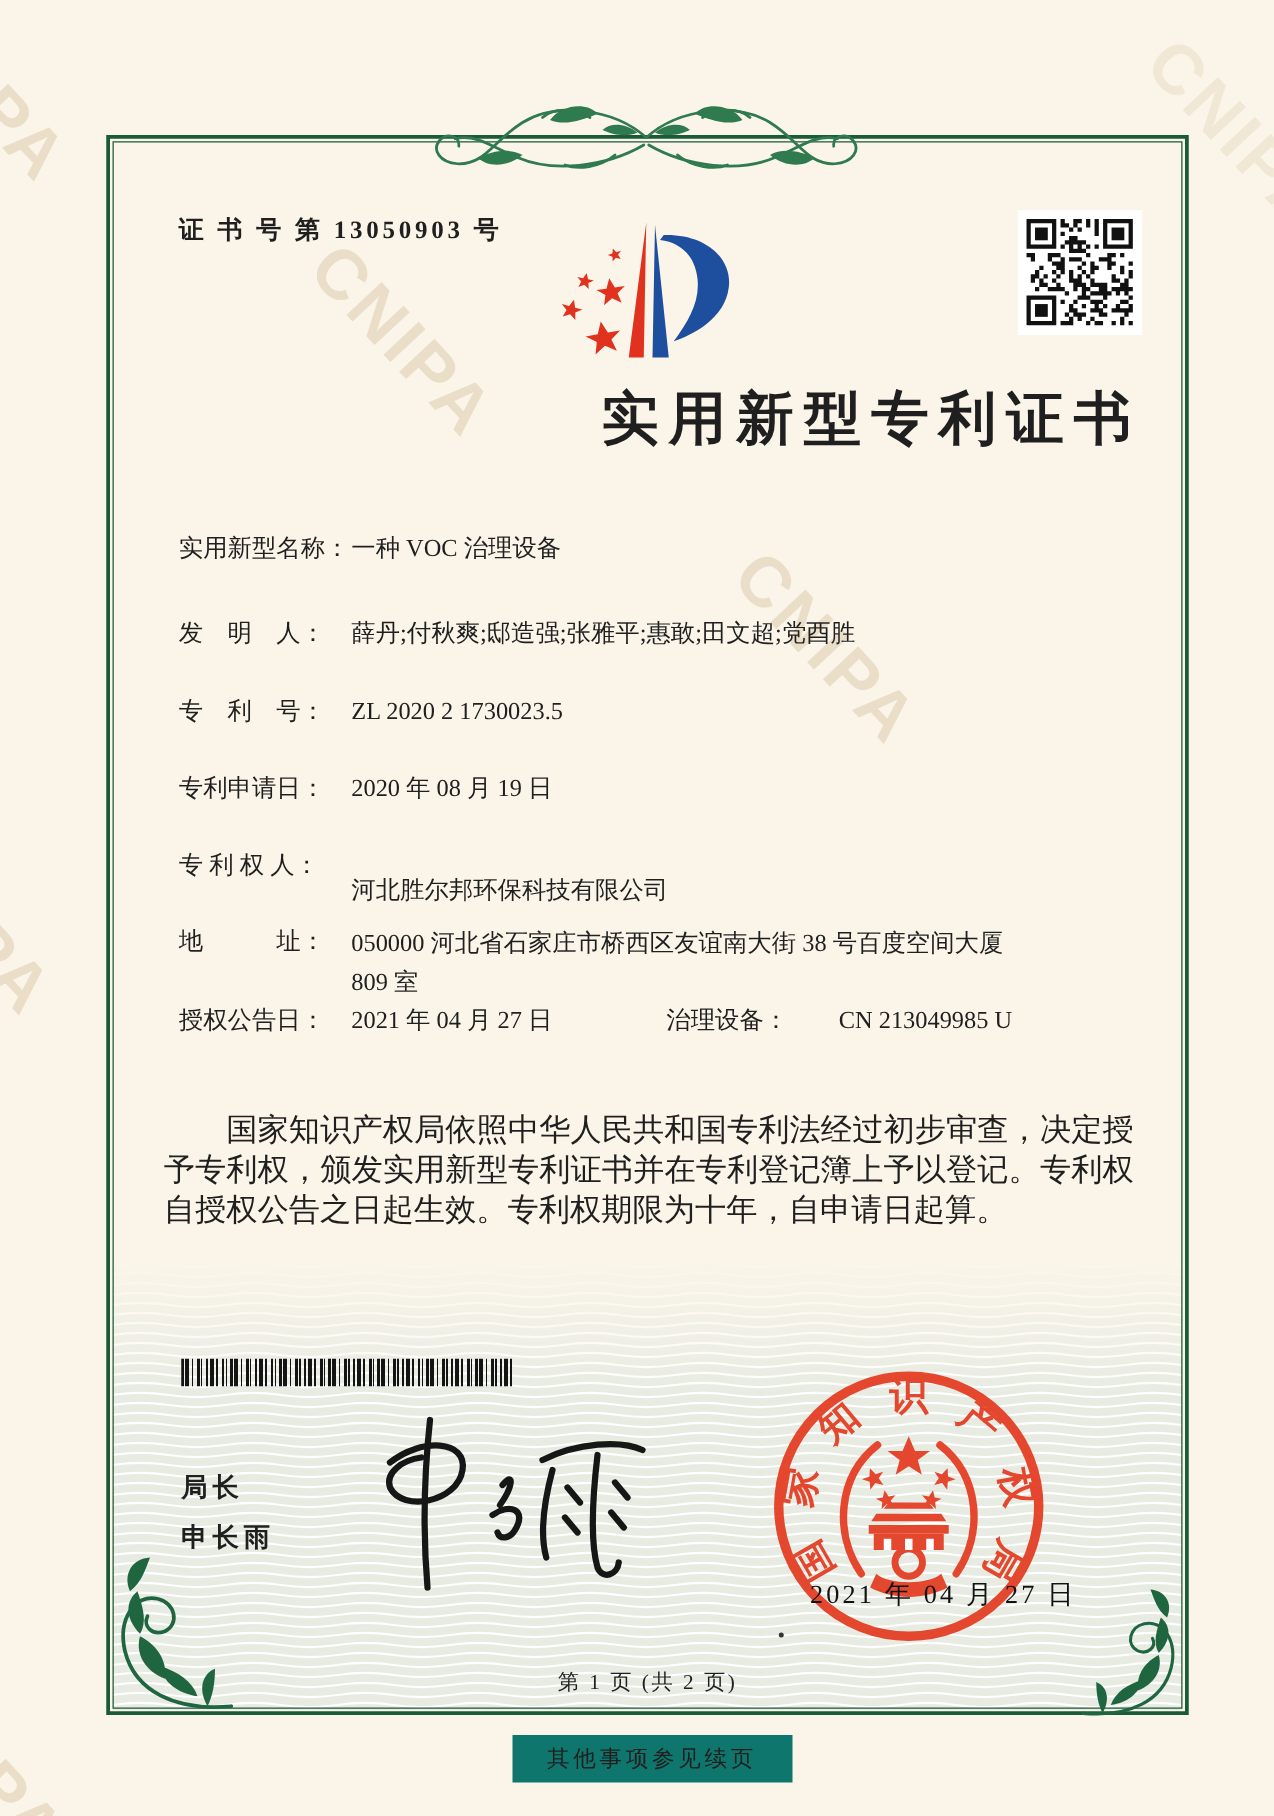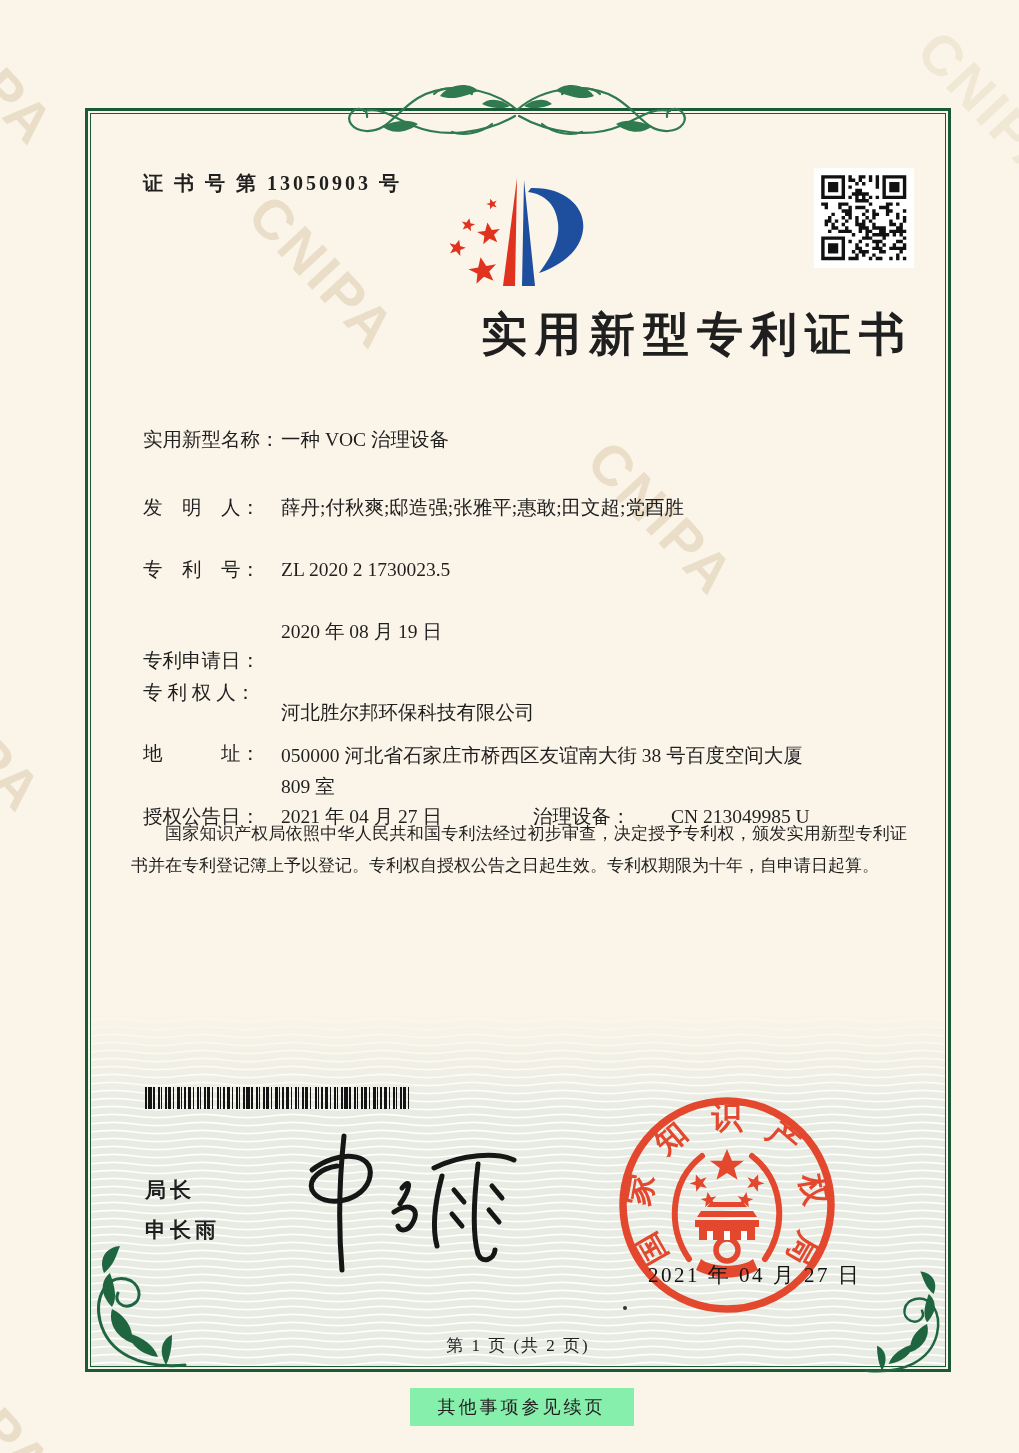--- a/index.html
+++ b/index.html
@@ -30,23 +30,22 @@
   .ornament{position:absolute;z-index:3;}
   .content{position:absolute;z-index:4;}
   .cert-no{font-size:20px;letter-spacing:3px;font-weight:bold;}
   .title{
     left:85px;top:304px;width:828px;text-align:right;
     font-size:46px;font-weight:bold;letter-spacing:8px;
   }
   .lbl,.val{font-size:19.5px;line-height:27px;white-space:nowrap;}
   .val.wrap{white-space:normal;line-height:31px;}
   .paras{
-    left:131px;top:819px;width:776px;font-size:17px;line-height:31.9px;
+    left:131px;top:889px;width:776px;font-size:25px;line-height:31.9px;
     text-align:justify;
-    font-family:Liberation Mono, monospace;
   }
   .paras p{margin:0;text-indent:2em;}
   .barcode{
     left:145px;top:1087px;width:265px;height:22px;z-index:4;
     background:repeating-linear-gradient(90deg,
       #141414 0 2px, rgba(0,0,0,0) 2px 3.4px,
       #141414 3.4px 6.6px, rgba(0,0,0,0) 6.6px 8.4px,
       #141414 8.4px 9.6px, rgba(0,0,0,0) 9.6px 12.8px,
       #141414 12.8px 15px, rgba(0,0,0,0) 15px 16px,
       #141414 16px 17px, rgba(0,0,0,0) 17px 19.6px);
@@ -59,21 +58,21 @@
   }
   .seal-dot{left:623px;top:1306px;width:4px;height:4px;background:#333;border-radius:50%;z-index:6;}
   .page-footer{
     left:85px;top:1334px;width:866px;text-align:center;
     font-size:17px;letter-spacing:2px;z-index:4;
   }
   .cont-note{
     left:0;top:1388px;width:1019px;text-align:center;z-index:4;
   }
   .cont-note span{
-    display:inline-block;background:#86efac;padding:7px 28px;
+    display:inline-block;background:#0f766e;padding:7px 28px;
     font-size:18px;letter-spacing:3px;margin-left:24px;
   }
 </style>
 </head>
 <body>
 
 <div class="wm" style="left:-58px;top:-22px">CNIPA</div>
 <div class="wm" style="left:952px;top:18px;opacity:.6">CNIPA</div>
 <div class="wm" style="left:283px;top:182px">CNIPA</div>
 <div class="wm" style="left:622px;top:428px">CNIPA</div>
@@ -172,21 +171,21 @@
 
 <div class="content lbl" style="left:143px;top:426px">实用新型名称：</div>
 <div class="content val" style="left:281px;top:426px">一种 VOC 治理设备</div>
 
 <div class="content lbl" style="left:143px;top:494px">发　明　人：</div>
 <div class="content val" style="left:281px;top:494px">薛丹;付秋爽;邸造强;张雅平;惠敢;田文超;党酉胜</div>
 
 <div class="content lbl" style="left:143px;top:556px">专　利　号：</div>
 <div class="content val" style="left:281px;top:556px">ZL 2020 2 1730023.5</div>
 
-<div class="content lbl" style="left:143px;top:647px">专利申请日：</div>
+<div class="content lbl" style="left:143px;top:618px">专利申请日：</div>
 <div class="content val" style="left:281px;top:618px">2020 年 08 月 19 日</div>
 
 <div class="content lbl" style="left:143px;top:679px">专 利 权 人：</div>
 <div class="content val" style="left:281px;top:699px">河北胜尔邦环保科技有限公司</div>
 
 <div class="content lbl" style="left:143px;top:740px">地　　　址：</div>
 <div class="content val wrap" style="left:281px;top:740px;width:540px">050000 河北省石家庄市桥西区友谊南大街 38 号百度空间大厦 809 室</div>
 
 <div class="content lbl" style="left:143px;top:803px">授权公告日：</div>
 <div class="content val" style="left:281px;top:803px">2021 年 04 月 27 日</div>

